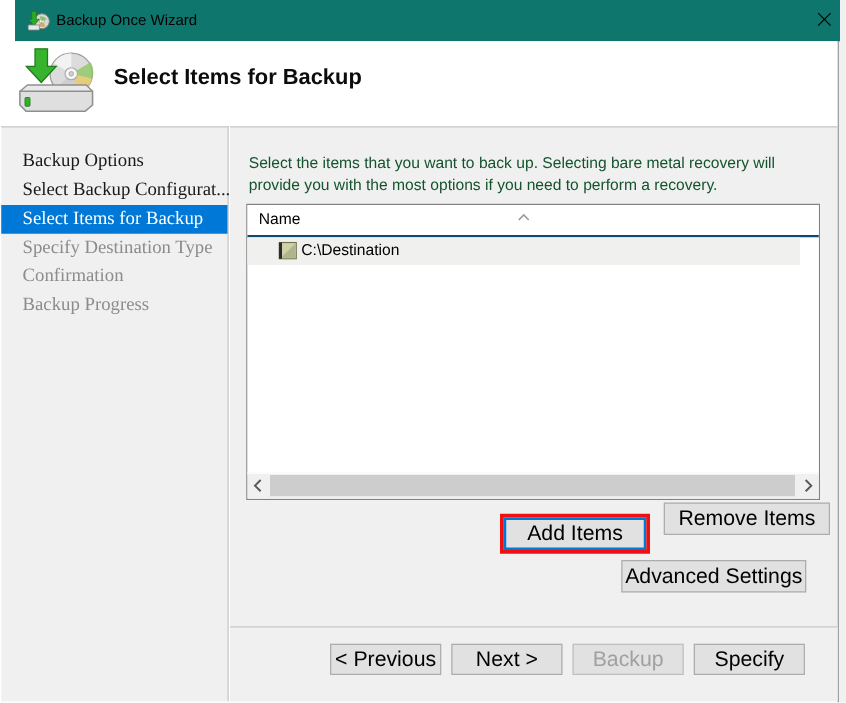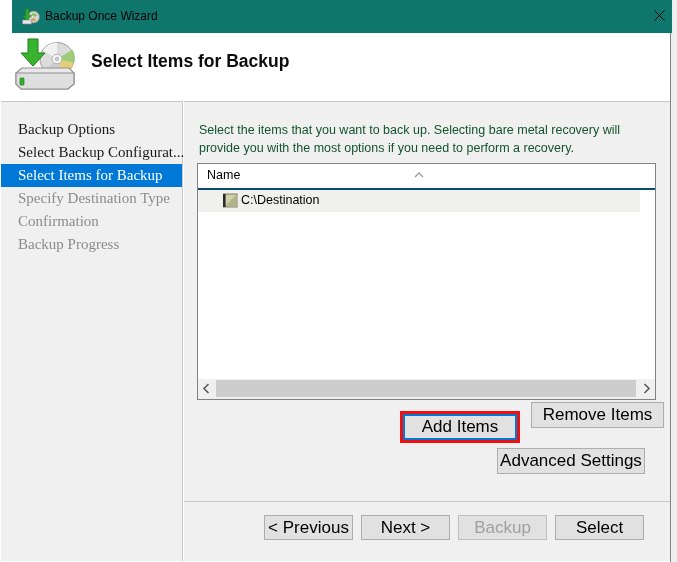--- a/index.html
+++ b/index.html
@@ -417,18 +417,18 @@
 
     <button class="btn btn-add focused">Add Items</button>
     <div class="focus-ring"></div>
     <button class="btn btn-remove">Remove Items</button>
     <button class="btn btn-advanced">Advanced Settings</button>
 
     <div class="footer">
       <button class="btn btn-prev">&lt; Previous</button>
       <button class="btn btn-backup disabled" disabled="">Backup</button>
       <button class="btn btn-next">Next &gt;</button>
-      <button class="btn btn-cancel">Select</button>
+      <button class="btn btn-cancel">Specify</button>
     </div>
 
   </div>
   <div class="right-gutter"></div>
 </div>
 
 </body></html>

